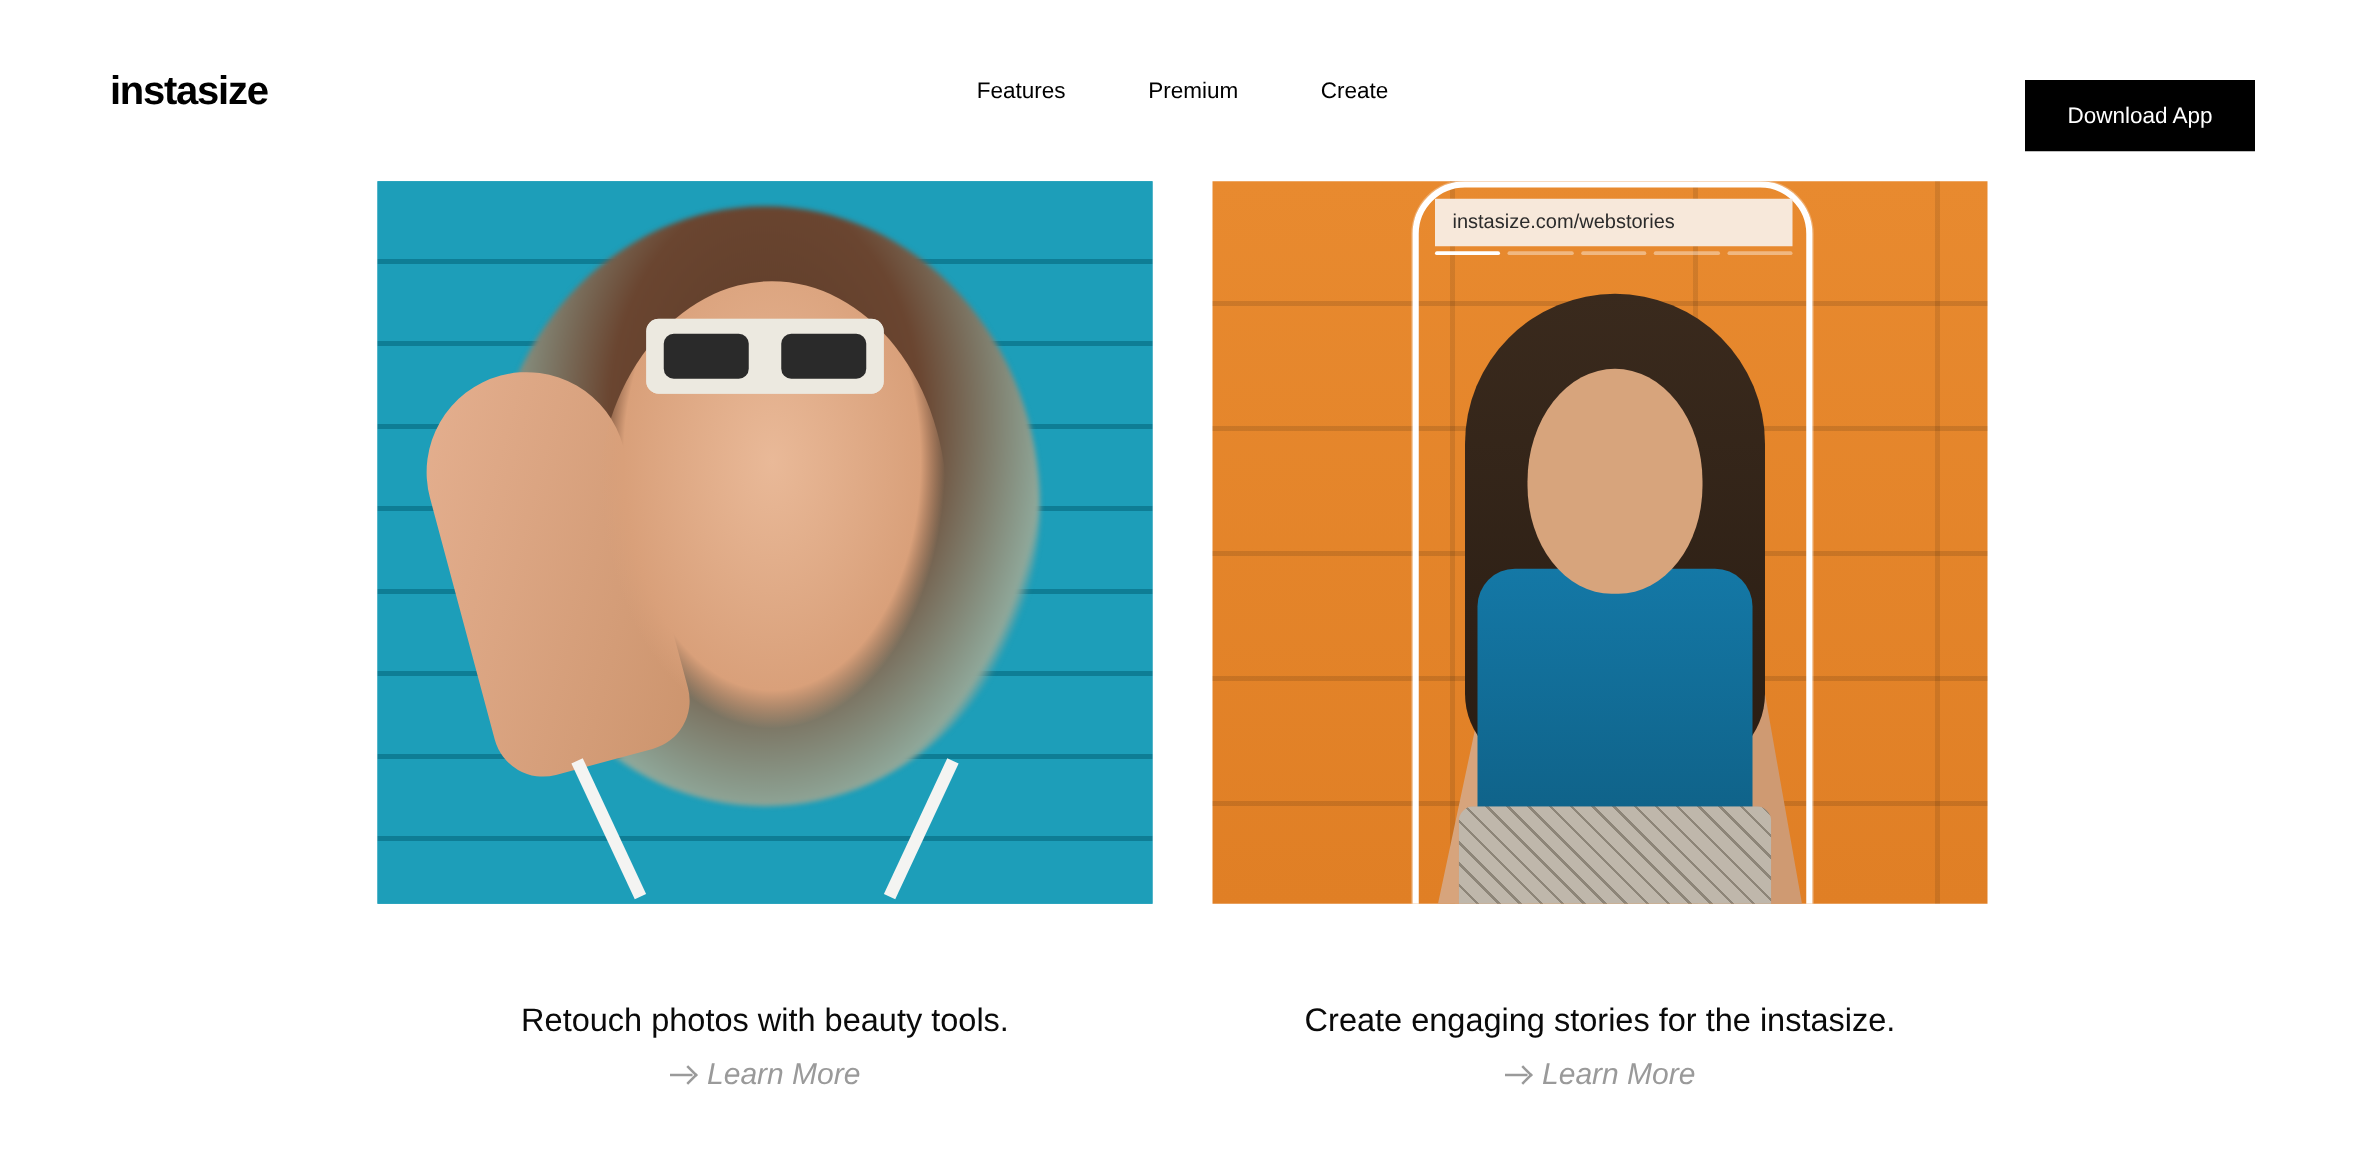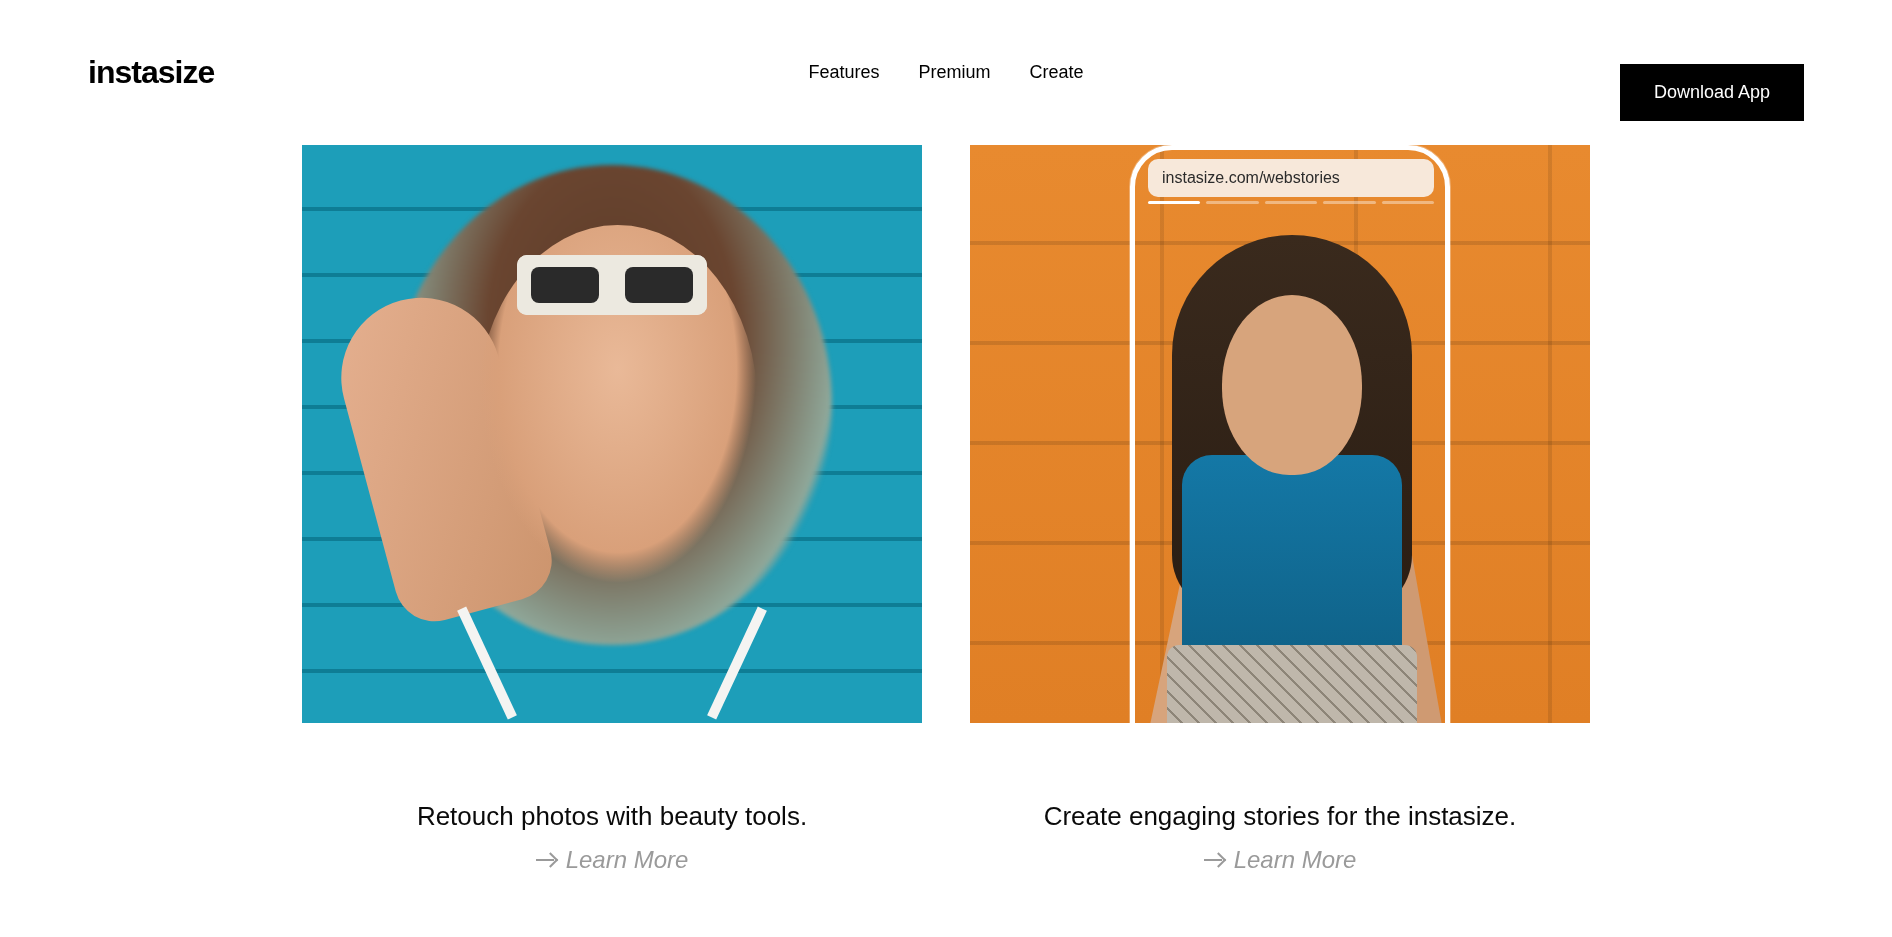--- a/index.html
+++ b/index.html
@@ -15,21 +15,21 @@
   justify-content: space-between;
   padding: 24px 88px;
 }
 .logo {
   font-size: 32px;
   font-weight: 700;
   letter-spacing: -1px;
 }
 .nav {
   display: flex;
-  gap: 39px;
+  gap: 66px;
   position: absolute;
   left: 50%;
   transform: translateX(-50%);
 }
 .nav a {
   font-size: 18px;
   font-weight: 500;
   color: #000;
   text-decoration: none;
   cursor: pointer;
@@ -142,21 +142,21 @@
   border: 5px solid #fff;
   border-radius: 42px;
   box-shadow: 0 0 0 1px rgba(255,255,255,0.3);
 }
 .img-right .url-pill {
   position: absolute;
   left: 178px; top: 14px;
   width: 286px;
   padding: 10px 14px;
   background: #f7e8da;
-  border-radius: 10px;
+  border-radius: 0;
   font-size: 16px;
   color: #2b2b2b;
   font-weight: 500;
 }
 .img-right .progress-bars {
   position:absolute; left:178px; top:56px; width:286px;
   display:flex; gap:6px;
 }
 .img-right .progress-bars span{
   flex:1; height:3px; background:rgba(255,255,255,0.4); border-radius:2px;

